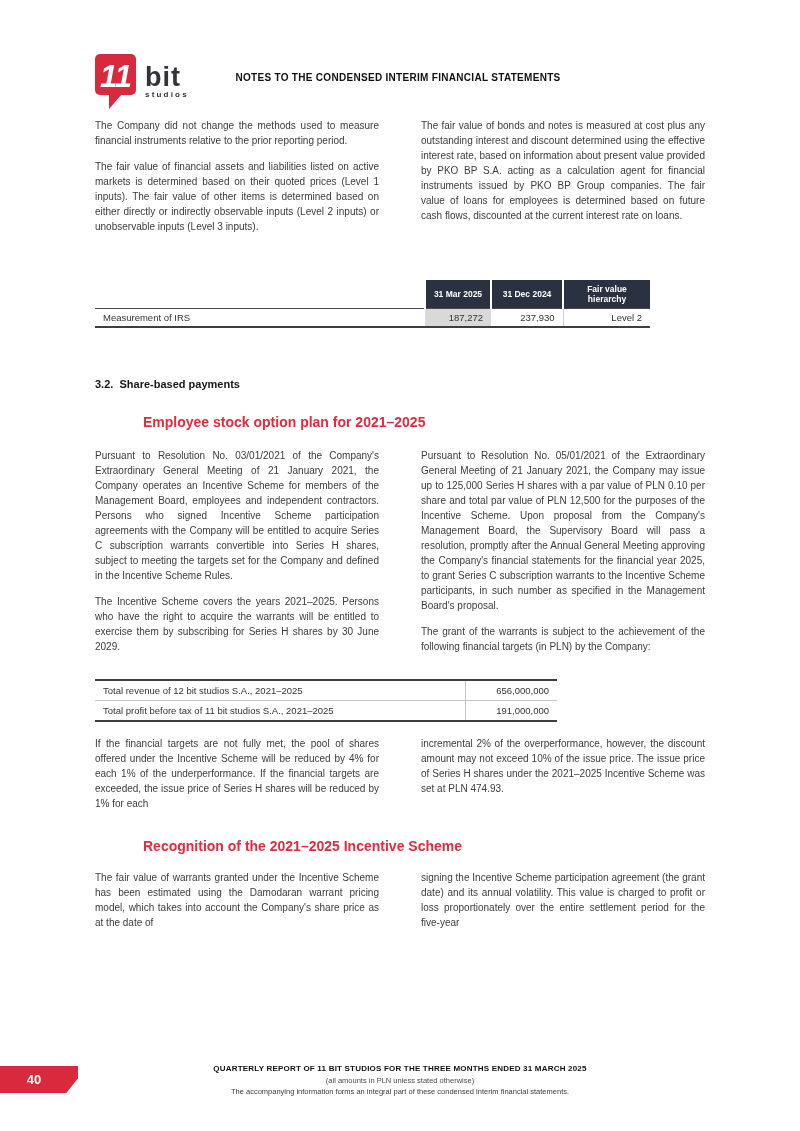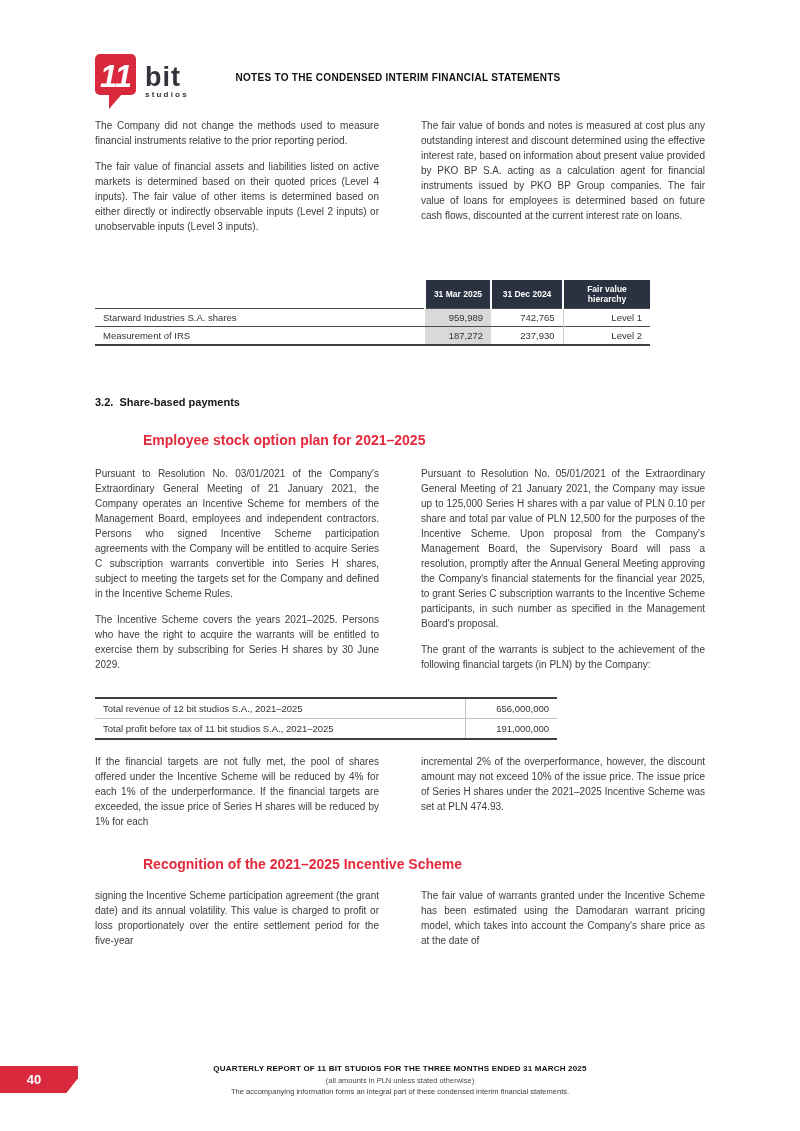--- a/index.html
+++ b/index.html
@@ -105,21 +105,21 @@
           <span class="logo-bit">bit</span>
           <span class="logo-studios">studios</span>
         </div>
       </div>
       <div class="doc-header">NOTES TO THE CONDENSED INTERIM FINANCIAL STATEMENTS</div>
     </div>
 
     <div class="cols mt-cols1">
       <div class="col">
         <p>The Company did not change the methods used to measure financial instruments relative to the prior reporting period.</p>
-        <p>The fair value of financial assets and liabilities listed on active markets is determined based on their quoted prices (Level 4 inputs). The fair value of other items is determined based on either directly or indirectly observable inputs (Level 2 inputs) or unobservable inputs (Level 3 inputs).</p>
+        <p>The fair value of financial assets and liabilities listed on active markets is determined based on their quoted prices (Level 1 inputs). The fair value of other items is determined based on either directly or indirectly observable inputs (Level 2 inputs) or unobservable inputs (Level 3 inputs).</p>
       </div>
       <div class="col">
         <p>The fair value of bonds and notes is measured at cost plus any outstanding interest and discount determined using the effective interest rate, based on information about present value provided by PKO BP S.A. acting as a calculation agent for financial instruments issued by PKO BP Group companies. The fair value of loans for employees is determined based on future cash flows, discounted at the current interest rate on loans.</p>
       </div>
     </div>
 
     <table class="t1">
       <colgroup>
           <col class="c-lbl">
           <col class="c1">
@@ -129,26 +129,20 @@
       <thead>
         <tr>
           <th class="lbl"></th>
           <th>31 Mar 2025</th>
           <th>31 Dec 2024</th>
           <th>Fair value hierarchy</th>
         </tr>
       </thead>
       <tbody>
         <tr>
-          <td class="lbl">Starward Industries S.A. shares</td>
-          <td class="num hl">959,989</td>
-          <td class="num">742,765</td>
-          <td class="num sep">Level 1</td>
-        </tr>
-        <tr>
           <td class="lbl">Measurement of IRS</td>
           <td class="num hl">187,272</td>
           <td class="num">237,930</td>
           <td class="num sep">Level 2</td>
         </tr>
       </tbody>
     </table>
 
     <div class="h-black mt-s2">
       <span class="h-num">3.2.</span>&nbsp;
@@ -184,24 +178,24 @@
         <p>If the financial targets are not fully met, the pool of shares offered under the Incentive Scheme will be reduced by 4% for each 1% of the underperformance. If the financial targets are exceeded, the issue price of Series H shares will be reduced by 1% for each</p>
       </div>
       <div class="col">
         <p>incremental 2% of the overperformance, however, the discount amount may not exceed 10% of the issue price. The issue price of Series H shares under the 2021–2025 Incentive Scheme was set at PLN 474.93.</p>
       </div>
     </div>
 
     <div class="red-heading mt-red2">Recognition of the 2021–2025 Incentive Scheme</div>
     <div class="cols mt-cols4">
       <div class="col">
+        <p>The fair value of warrants granted under the Incentive Scheme has been estimated using the Damodaran warrant pricing model, which takes into account the Company's share price as at the date of</p>
+      </div>
+      <div class="col">
         <p>signing the Incentive Scheme participation agreement (the grant date) and its annual volatility. This value is charged to profit or loss proportionately over the entire settlement period for the five-year</p>
-      </div>
-      <div class="col">
-        <p>The fair value of warrants granted under the Incentive Scheme has been estimated using the Damodaran warrant pricing model, which takes into account the Company's share price as at the date of</p>
       </div>
     </div>
 
   </div>
 
   <div class="page-num-block">40</div>
   <div class="footer-text">
     <div class="footer-l1">QUARTERLY REPORT OF 11 BIT STUDIOS FOR THE THREE MONTHS ENDED 31 MARCH 2025</div>
     <div class="footer-l2">(all amounts in PLN unless stated otherwise)</div>
     <div class="footer-l3">The accompanying information forms an integral part of these condensed interim financial statements.</div>

